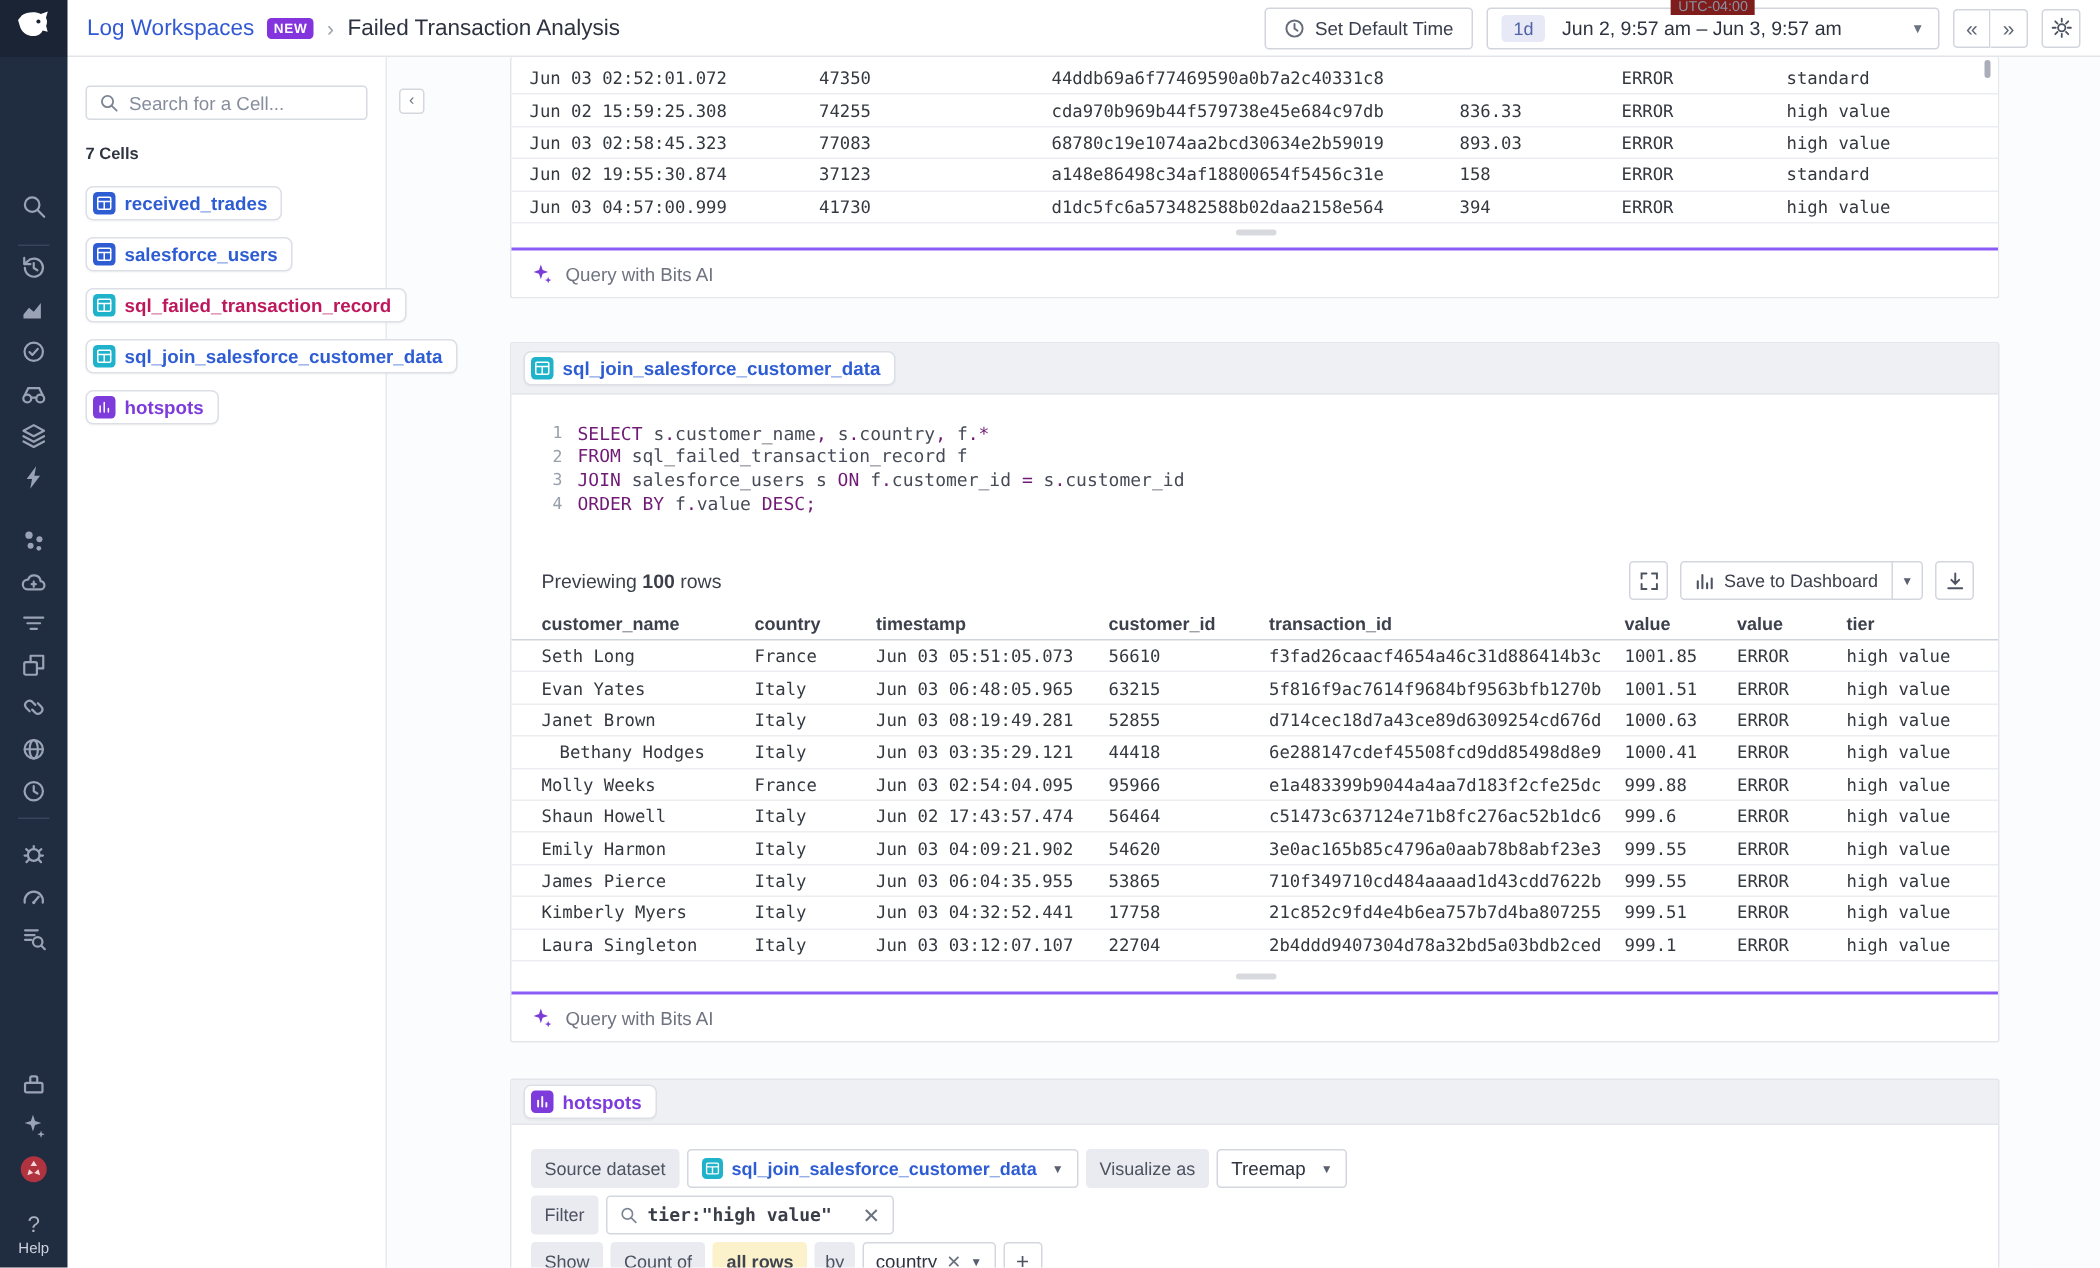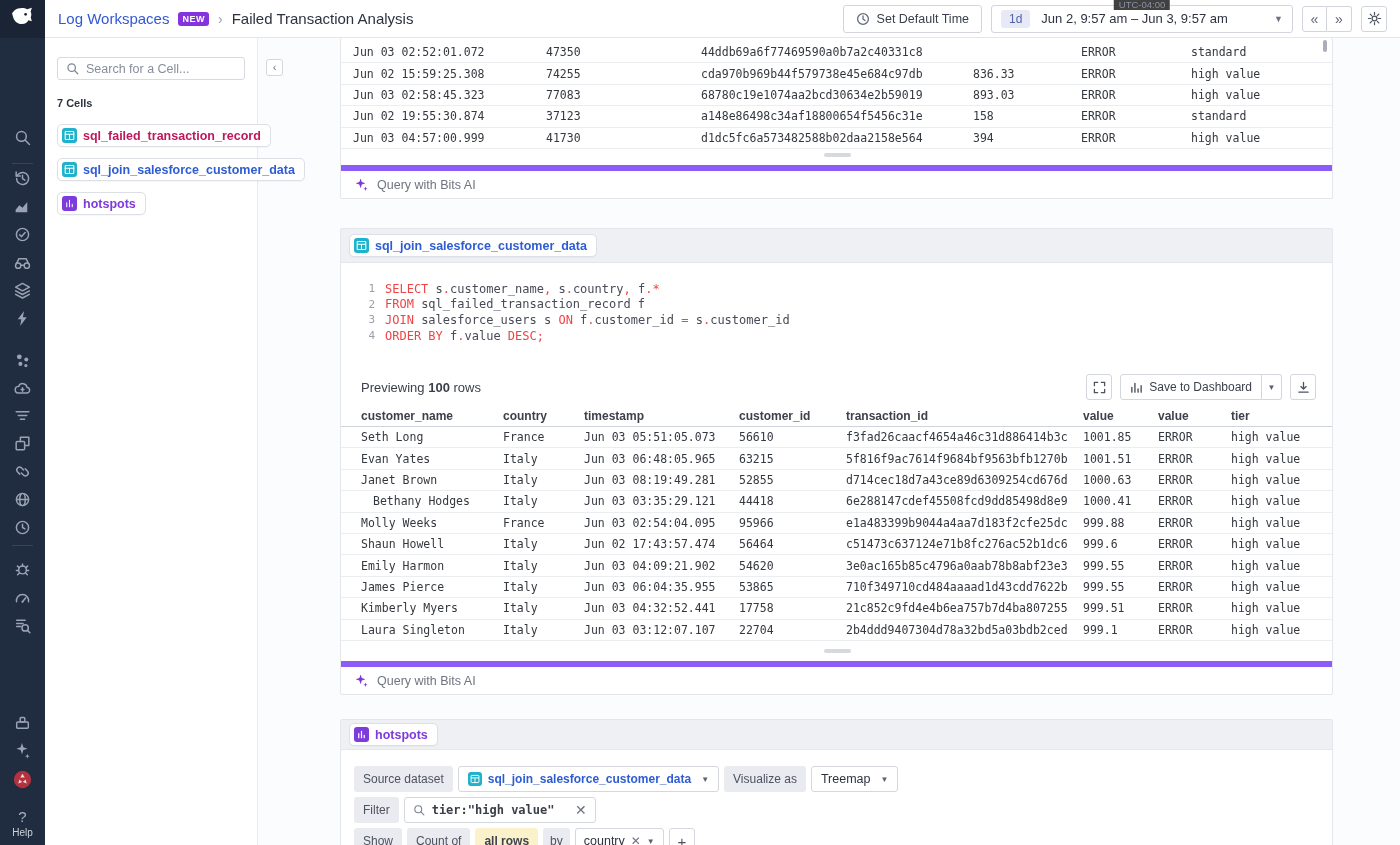--- a/index.html
+++ b/index.html
@@ -15,21 +15,21 @@
   .crumb-app { color:#3159d3; font-size:15px; cursor:pointer; }
   .new-badge { background:#8334dd; color:#fff; font-size:9px; font-weight:bold; letter-spacing:.5px;
     padding:2px 4px; border-radius:3px; }
   .crumb-sep { color:#9aa0ac; font-size:14px; }
   .page-title { color:#2d3240; font-size:15px; }
   .header-right { margin-left:auto; display:flex; align-items:center; gap:9px; padding-right:13px; }
   .btn-default-time { height:28px; border:1px solid #d2d5dd; border-radius:3px; background:#fff;
     display:flex; align-items:center; gap:7px; padding:0 12px; font-size:12.5px; color:#383e4b; cursor:pointer; }
   .time-box { position:relative; height:28px; width:302px; border:1px solid #d2d5dd; border-radius:3px;
     background:#fff; display:flex; align-items:center; padding:0 9px; cursor:pointer; }
-  .tz-legend { position:absolute; top:-7px; left:50%; transform:translateX(-50%); background:#404040;
+  .tz-legend { position:absolute; top:-7px; left:50%; transform:translateX(-50%); background:#7f1d1d;
     padding:0 5px; font-size:9.5px; color:#8a91a0; white-space:nowrap; }
   .badge-1d { background:#e7eaf6; color:#5163a8; font-size:12px; padding:2px 8px; border-radius:3px; margin-right:11px; }
   .time-text { font-size:13px; color:#2e3340; }
   .time-caret { margin-left:auto; color:#6b7280; font-size:9px; }
   .nav-group { display:flex; }
   .nav-btn { width:25px; height:26px; border:1px solid #d2d5dd; background:#fff; display:flex;
     align-items:center; justify-content:center; color:#5f6674; font-size:14px; cursor:pointer; }
   .nav-btn:first-child { border-radius:3px 0 0 3px; }
   .nav-btn:last-child { border-radius:0 3px 3px 0; border-left:none; }
   .gear-btn { width:26px; height:26px; border:1px solid #d2d5dd; border-radius:3px; background:#fff;
@@ -64,31 +64,31 @@
   .card1 { top:0; height:161px; border-top:none; }
   .card2 { top:190px; height:467px; }
   .card3 { top:681px; height:170px; }
   .strip { background:#eef0f4; border-bottom:1px solid #e4e6eb; display:flex; align-items:center; padding:0 8px; }
   .strip .cell-pill { margin:0; }
   .trow { display:flex; align-items:center; height:21.4px; border-bottom:1px solid #ebedf1; }
   .tcell { font-family:"DejaVu Sans Mono", monospace; font-size:11.5px; color:#34383f; white-space:nowrap; overflow:hidden; flex:none; }
   .thead-row { display:flex; align-items:center; height:22px; border-bottom:1px solid #cfd3da; }
   .thcell { font-size:12px; font-weight:bold; color:#3c414c; white-space:nowrap; flex:none; }
   .drag-dash { position:absolute; left:483px; width:27px; height:4px; border-radius:2px; background:#d7d9de; cursor:grab; }
-  .bits-strip { position:absolute; left:0; right:0; height:33px; border-top:6px solid #8b5cf6;
+  .bits-strip { position:absolute; left:0; right:0; height:33px; border-top:2px solid #8b5cf6;
     display:flex; align-items:center; gap:8px; padding-left:13px; cursor:pointer; }
   .bits-strip span { font-size:12.5px; color:#6f7480; }
   .mini-scroll { position:absolute; right:5px; top:2px; width:4px; height:12px; border-radius:2px; background:#a9aeb8; }
 
   
   .sql-ed { position:absolute; left:0; top:52px; right:0; }
   .sql-line { display:flex; height:15.6px; align-items:center; }
   .sql-num { width:34px; text-align:right; color:#9aa0ab; font-size:11px; font-family:"DejaVu Sans Mono",monospace; flex:none; }
   .sql-code { margin-left:10px; font-size:12px; font-family:"DejaVu Sans Mono",monospace; color:#474b57; white-space:pre; }
-  .sql-code .k { color:#ef4444; }
+  .sql-code .k { color:#701a75; }
 
   
   .preview-bar { position:absolute; left:0; top:144px; right:0; height:28px; display:flex; align-items:center; }
   .preview-label { margin-left:20px; font-size:13px; color:#3a3f4a; }
   .preview-label b { font-weight:bold; }
   .pv-actions { margin-left:auto; display:flex; align-items:flex-start; gap:8px; padding-right:16px; }
   .icon-btn { width:26px; height:26px; border:1px solid #d3d6dd; border-radius:3px; background:#fff;
     display:flex; align-items:center; justify-content:center; color:#4d5360; cursor:pointer; }
   .split-btn { display:flex; height:26px; }
   .split-main { display:flex; align-items:center; gap:6px; border:1px solid #d3d6dd; border-radius:3px 0 0 3px;
@@ -299,20 +299,38 @@
 <div class="cells-panel">
   <div class="cell-search">
     <svg width="13" height="13" viewBox="0 0 16 16" fill="none" stroke="#7d8493" stroke-width="1.5" stroke-linecap="round">
       <circle cx="7" cy="7" r="4.6"></circle>
         <path d="M10.5 10.5L14.5 14.5"></path>
     </svg>
     <span>Search for a Cell...</span>
   </div>
   <div class="cells-count">7 Cells</div>
   <div class="pill-list" id="pill-list">
+      <div><div class="cell-pill">
+          <span class="ic" style="background:#2e5dd3">
+            <svg width="11" height="11" viewBox="0 0 14 14" fill="none" stroke="#fff" stroke-width="1.3" stroke-linecap="round">
+              <rect x="1.5" y="2" width="11" height="10" rx="1"></rect>
+              <path d="M1.5 5.5h11M7 5.5V12"></path>
+            </svg>
+          </span>
+          <span class="lb" style="color:#2e5dd3">received_trades</span>
+        </div></div>
+      <div><div class="cell-pill">
+          <span class="ic" style="background:#2e5dd3">
+            <svg width="11" height="11" viewBox="0 0 14 14" fill="none" stroke="#fff" stroke-width="1.3" stroke-linecap="round">
+              <rect x="1.5" y="2" width="11" height="10" rx="1"></rect>
+              <path d="M1.5 5.5h11M7 5.5V12"></path>
+            </svg>
+          </span>
+          <span class="lb" style="color:#2e5dd3">salesforce_users</span>
+        </div></div>
       <div><div class="cell-pill">
           <span class="ic" style="background:#1fb3cb">
             <svg width="11" height="11" viewBox="0 0 14 14" fill="none" stroke="#fff" stroke-width="1.3" stroke-linecap="round">
               <rect x="1.5" y="2" width="11" height="10" rx="1"></rect>
               <path d="M1.5 5.5h11M7 5.5V12"></path>
             </svg>
           </span>
           <span class="lb" style="color:#be185d">sql_failed_transaction_record</span>
         </div></div>
       <div><div class="cell-pill">

